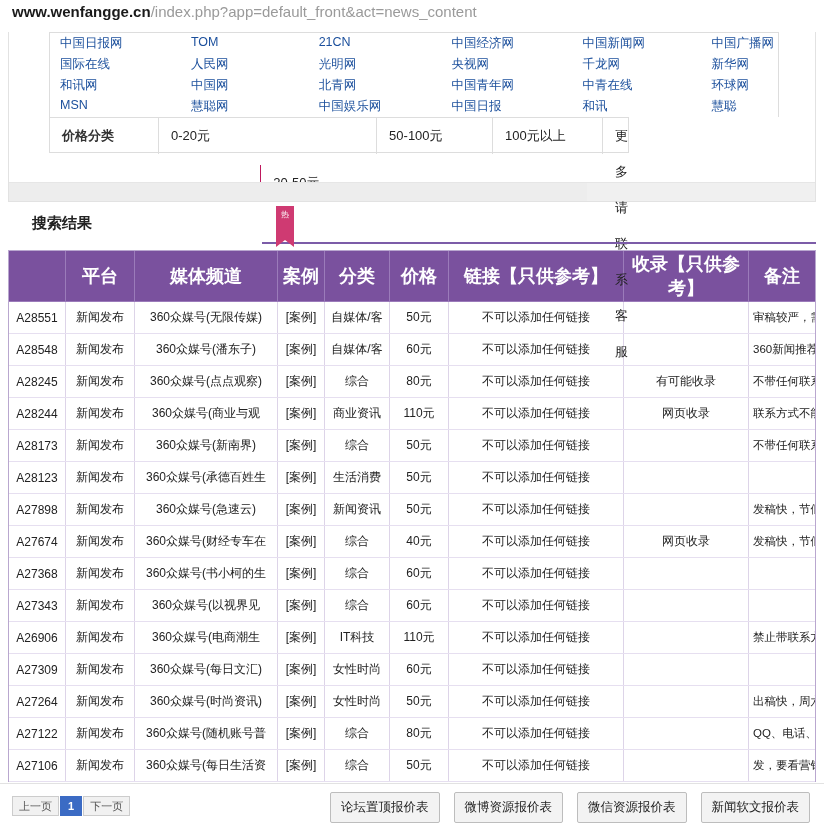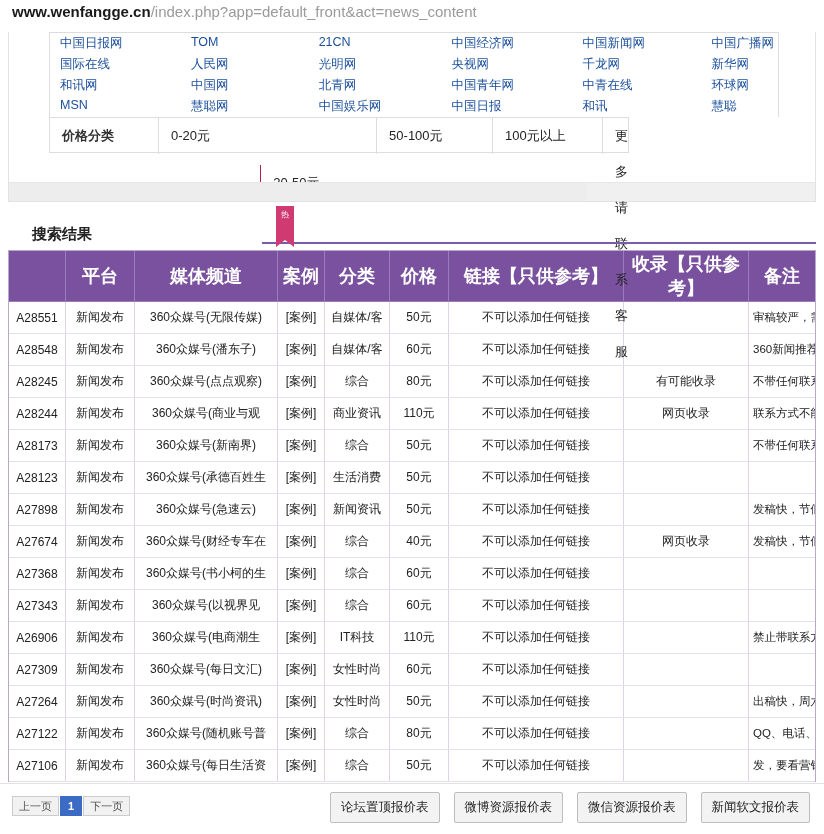--- a/index.html
+++ b/index.html
@@ -104,21 +104,21 @@
 
   
   .resultshead {
     position: relative;
     margin: 12px 8px 0 8px;
     height: 30px;
   }
   .resultshead .title {
     position: absolute;
     left: 24px;
-    top: 11px;
+    top: 0;
     font-size: 15px;
     font-weight: bold;
     color: #222;
   }
   .resultshead .rule {
     position: absolute;
     left: 0; right: 0; bottom: 0;
     height: 2px;
     background: #7c5ca8;
   }

